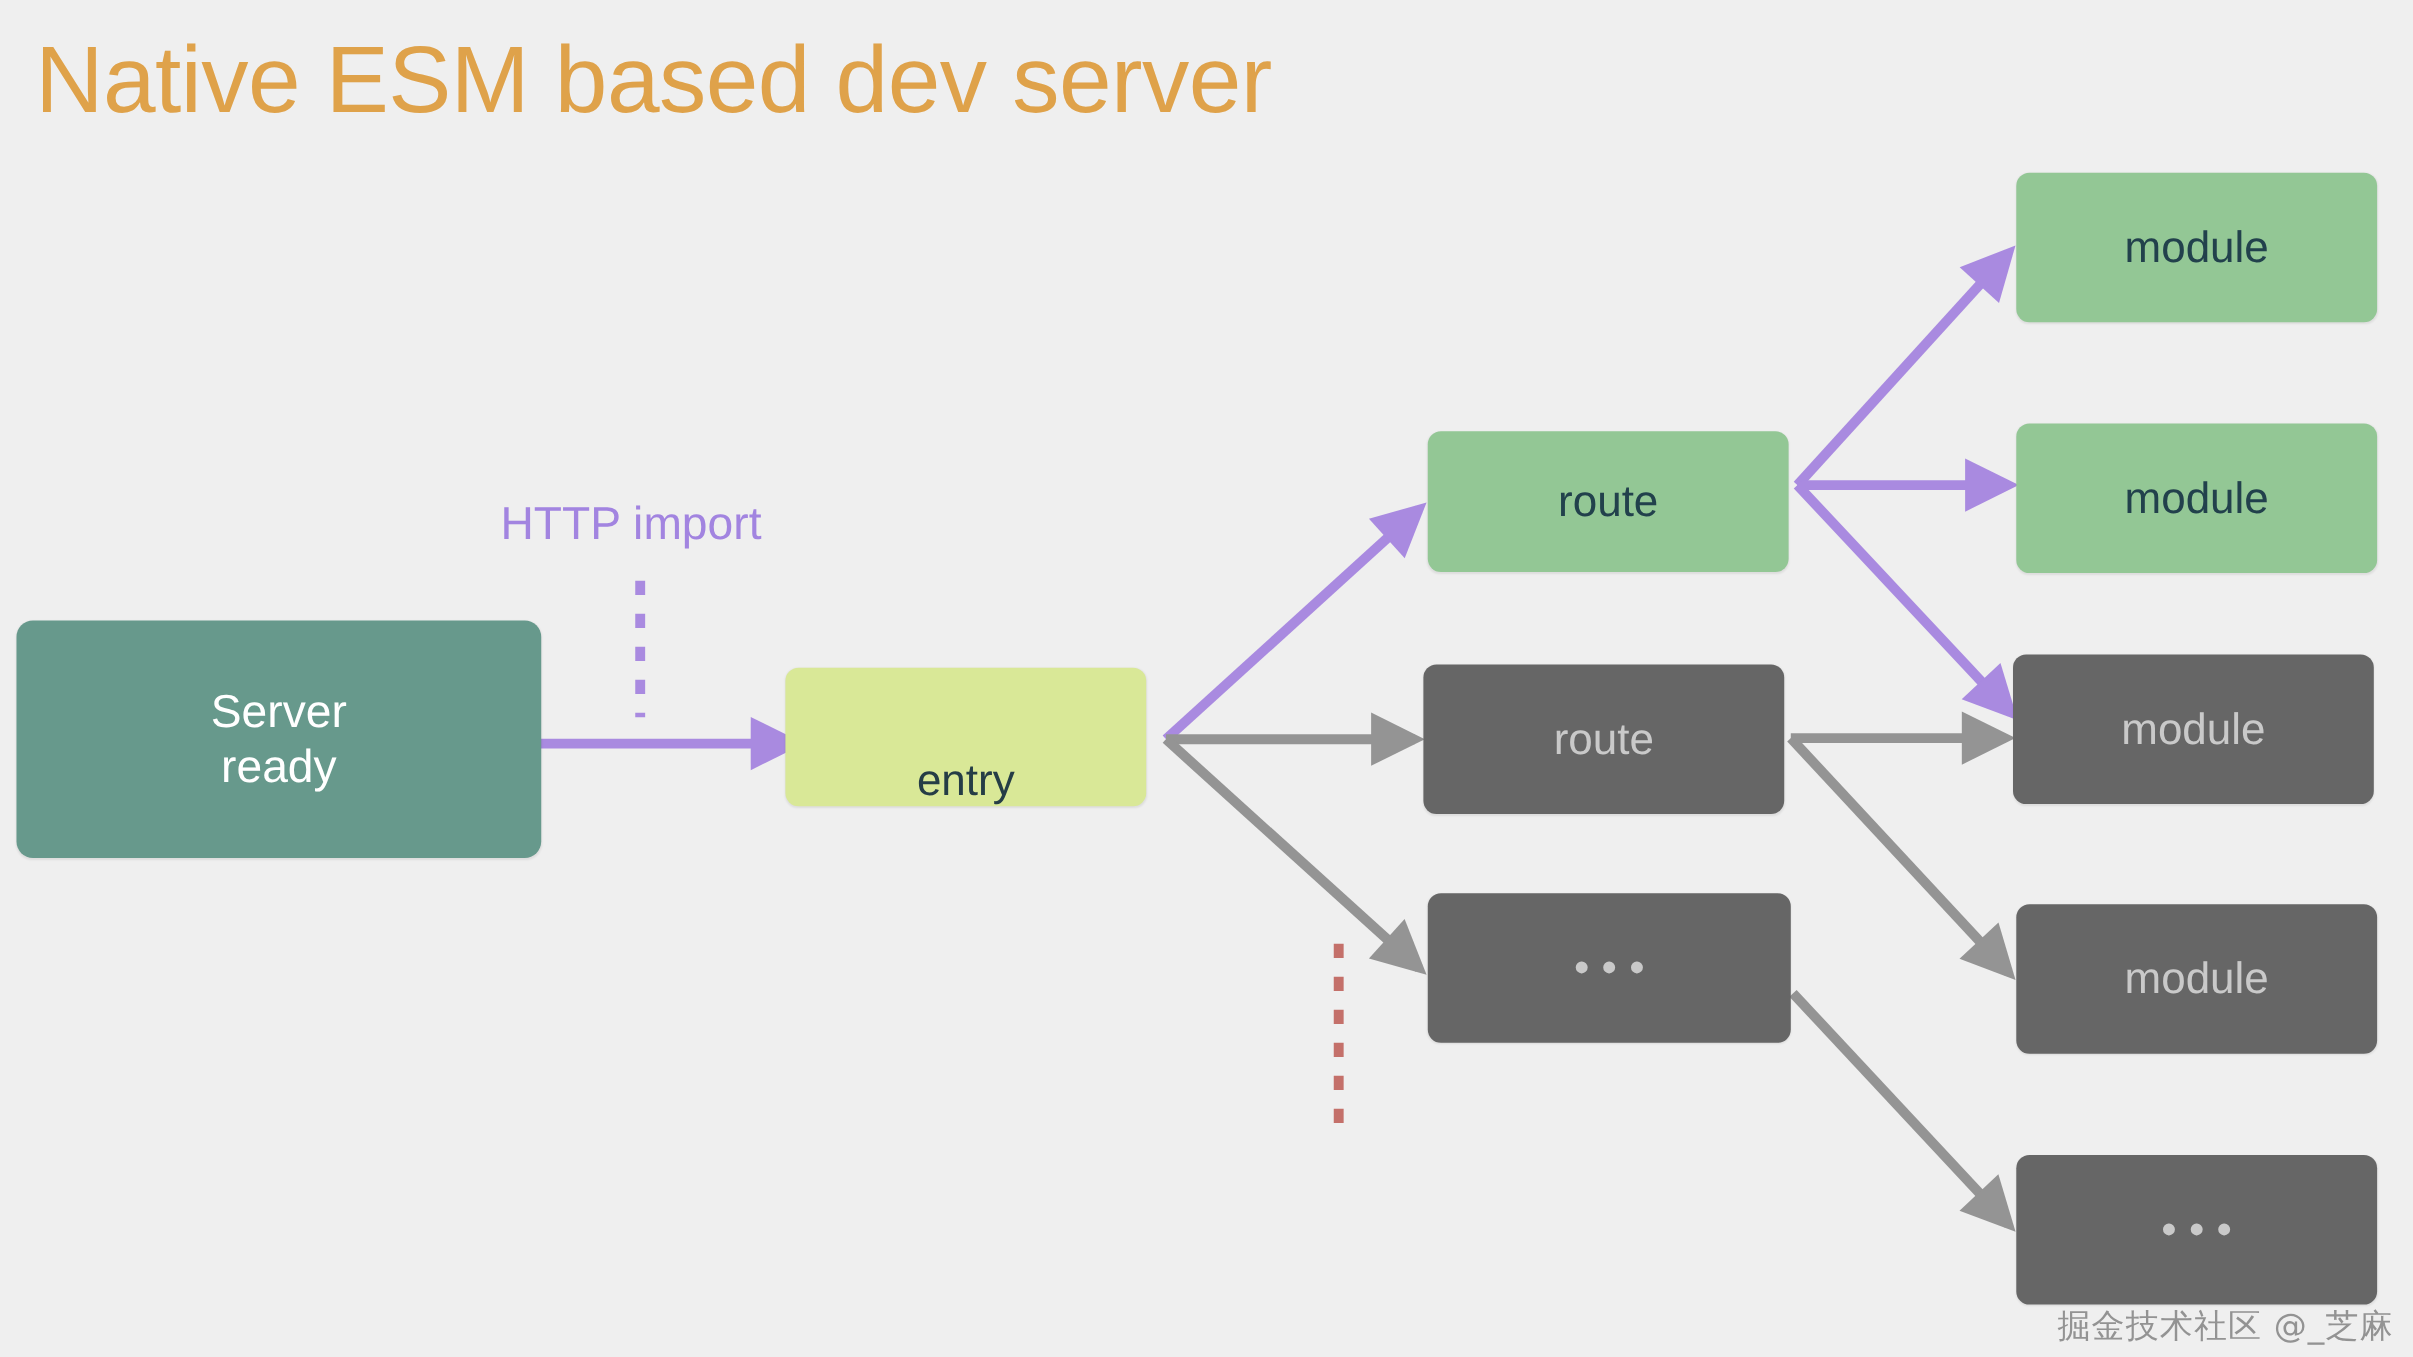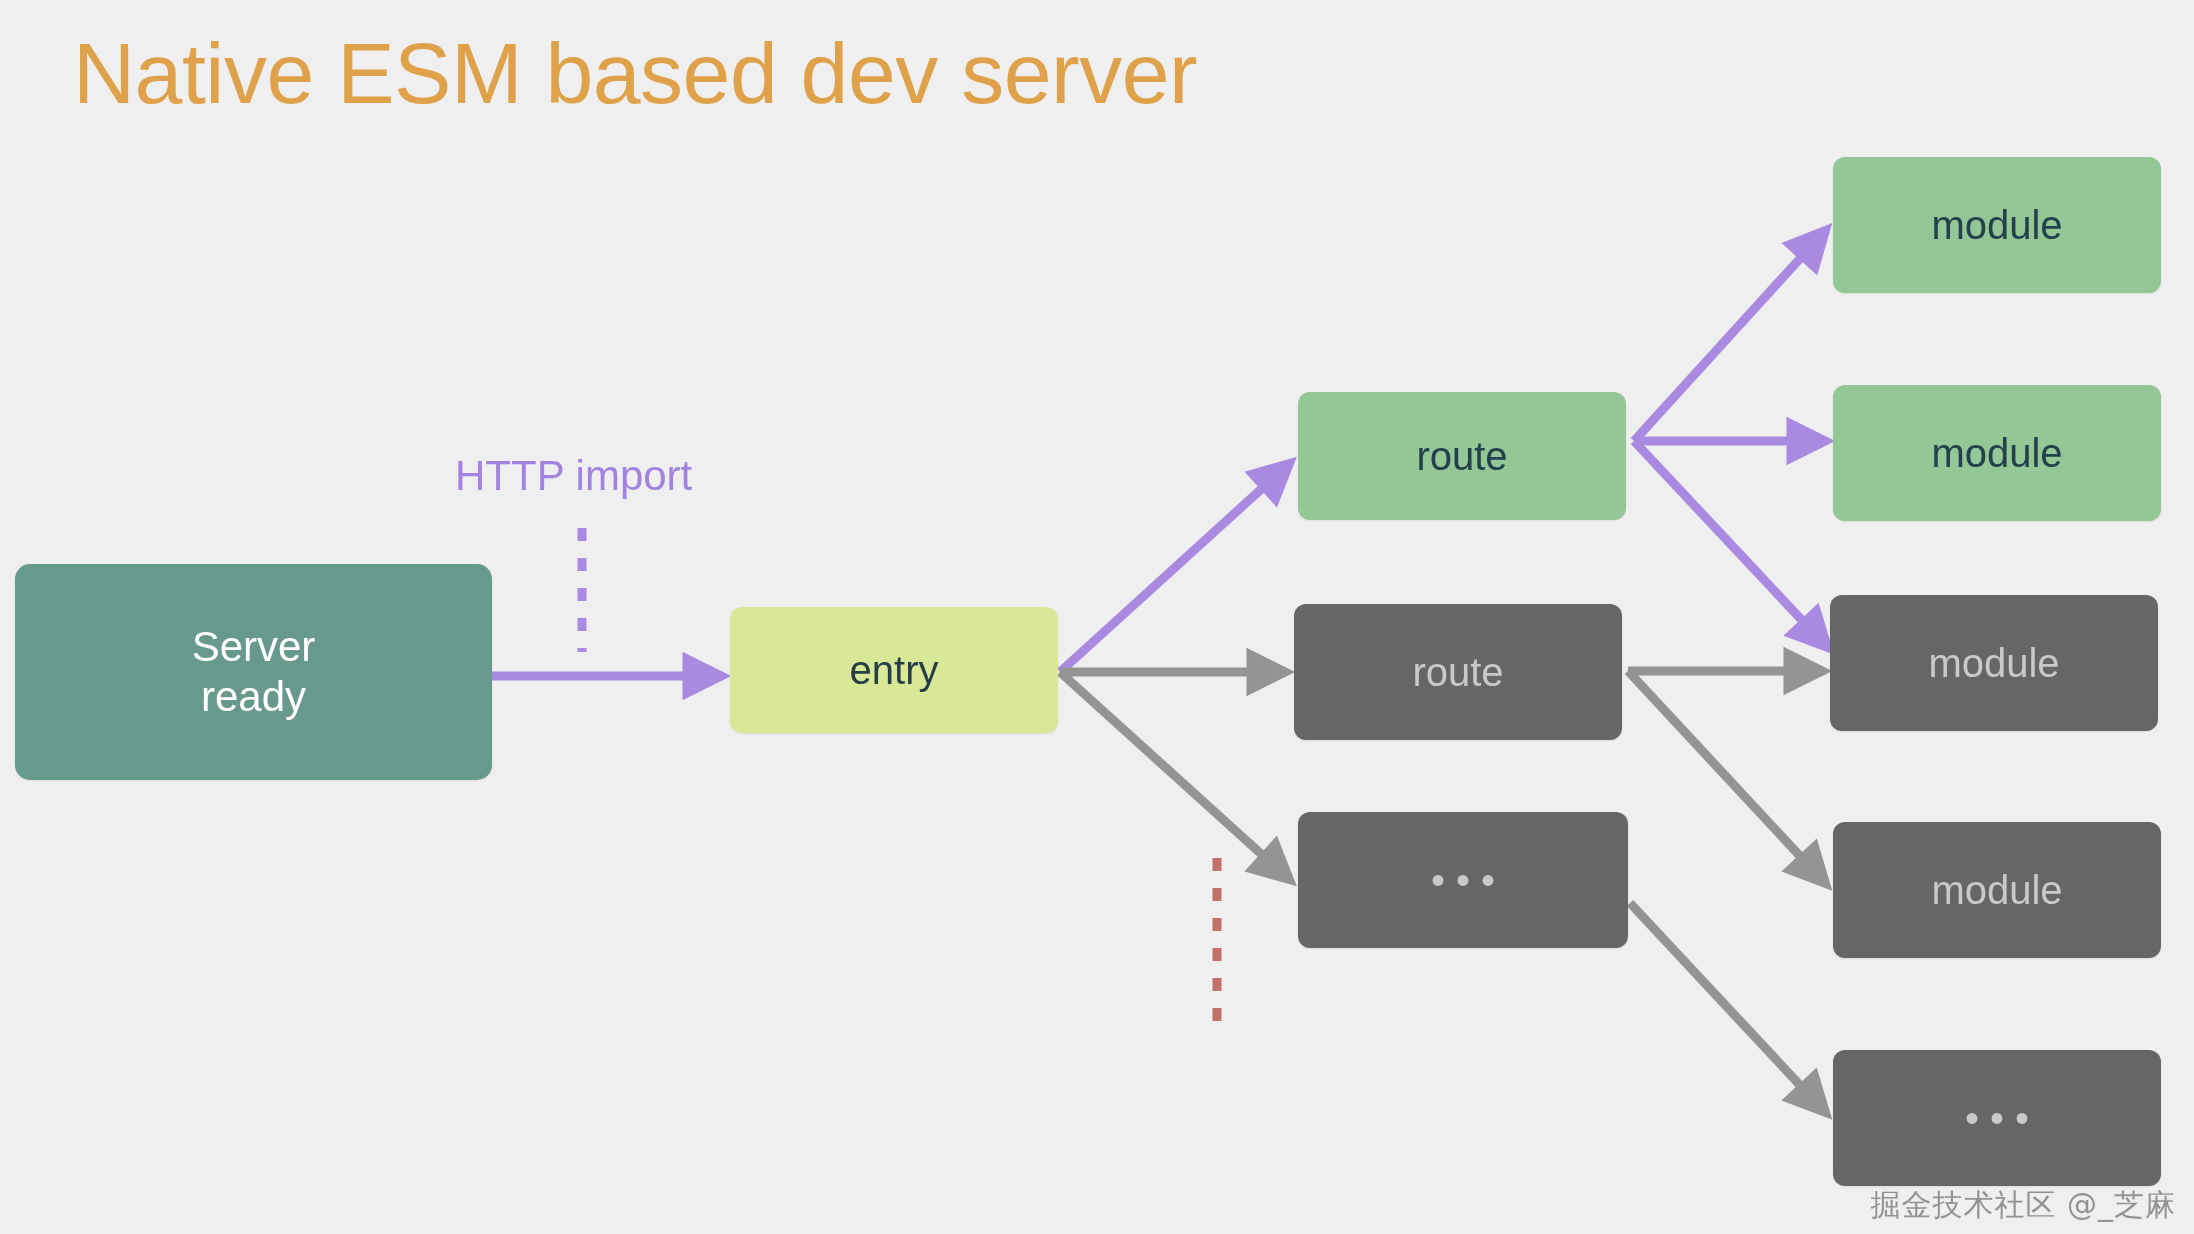--- a/index.html
+++ b/index.html
@@ -26,21 +26,20 @@
   .title {
     position: absolute;
     left: 32px;
     top: 28px;
     font-size: 86px;
     line-height: 1.05;
     font-weight: 400;
     color: #dfa24a;
     letter-spacing: -0.5px;
     white-space: nowrap;
-    margin-left: 41px;
   }
 
   
   #edges {
     position: absolute;
     left: 0; top: 0;
     width: 2194px;
     height: 1234px;
     pointer-events: none;
   }
@@ -59,21 +58,21 @@
   }
   .node .lbl { white-space: pre-line; }
 
   .node--teal   { background: #67998c; color: #ffffff; }
   .node--lime   { background: #d9e897; color: #253d46; }
   .node--green  { background: #93c795; color: #22414c; }
   .node--dark   { background: #666666; color: #c9c9c9; }
 
   
   .n-server  { left: 15px;   top: 564px;  width: 477px; height: 216px; font-size: 42px; line-height: 1.18; border-radius: 15px; }
-  .n-entry   { left: 730px;  top: 607px;  width: 328px; height: 126px; font-size: 40px; }
+  .n-entry   { left: 714px;  top: 607px;  width: 328px; height: 126px; font-size: 40px; align-items: flex-end; }
   .n-route-g { left: 1298px; top: 392px;  width: 328px; height: 128px; font-size: 40px; }
   .n-route-d { left: 1294px; top: 604px;  width: 328px; height: 136px; font-size: 40px; }
   .n-dots-m  { left: 1298px; top: 812px;  width: 330px; height: 136px; font-size: 40px; }
   .n-mod-1   { left: 1833px; top: 157px;  width: 328px; height: 136px; font-size: 40px; }
   .n-mod-2   { left: 1833px; top: 385px;  width: 328px; height: 136px; font-size: 40px; }
   .n-mod-3   { left: 1830px; top: 595px;  width: 328px; height: 136px; font-size: 40px; }
   .n-mod-4   { left: 1833px; top: 822px;  width: 328px; height: 136px; font-size: 40px; }
   .n-dots-b  { left: 1833px; top: 1050px; width: 328px; height: 136px; font-size: 40px; }
 
   

